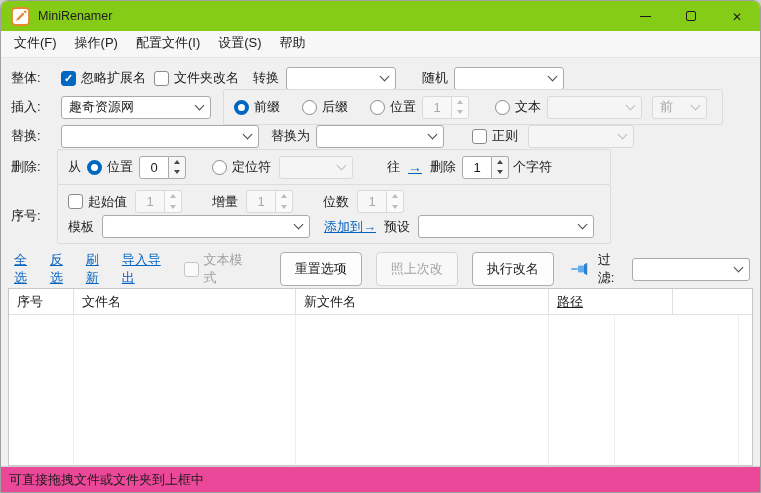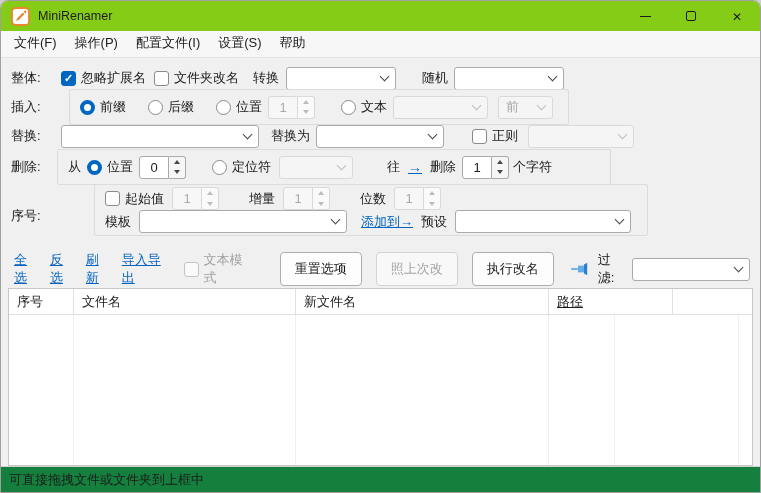--- a/index.html
+++ b/index.html
@@ -21,21 +21,21 @@
   .glyph-close::before{content:"\2715";font-size:12px;color:#1b1b1b;}
   
   .menubar{flex:0 0 27px;display:flex;background:#f7f7f7;border-bottom:1px solid #e4e4e4;padding-left:4px;}
   .menuitem{padding:3px 9px;border-radius:3px;}
   
   .panel{padding:5px 0 2px;}
   .row{display:flex;align-items:center;height:28px;margin:1px 0;padding-left:10px;}
   .row.tallrow{height:66px;align-items:flex-start;}
   .rowlabel{width:46px;flex:none;line-height:28px;}
   .gbox{border:1px solid #dcdcdc;border-radius:2px;height:36px;display:flex;align-items:center;padding:0 10px;background:transparent;}
-  .gbox.tall{height:52px;flex-direction:column;align-items:stretch;justify-content:center;padding:4px 10px;margin-left:37px;}
+  .gbox.tall{height:60px;flex-direction:column;align-items:stretch;justify-content:center;padding:4px 10px;}
   .gline{display:flex;align-items:center;height:28px;}
   
   .cbwrap,.rdwrap{display:inline-flex;align-items:center;}
   .cbx{width:15px;height:15px;border:1px solid #8a8a8a;border-radius:3px;background:#fff;margin-right:5px;
        display:inline-flex;align-items:center;justify-content:center;flex:none;}
   .cbx.checked{background:#0067c0;border-color:#0067c0;}
   .cbx.checked::after{content:"\2713";color:#fff;font-size:11px;font-weight:bold;line-height:1;}
   .cbx.disabled{border-color:#c4c4c4;background:#fafafa;}
   .rdo{width:15px;height:15px;border:1px solid #8a8a8a;border-radius:50%;background:#fff;margin-right:5px;flex:none;display:inline-block;}
   .rdo.checked{border:4.5px solid #0067c0;}
@@ -70,21 +70,21 @@
   .actionbar{display:flex;align-items:center;height:32px;padding:0 10px 0 13px;}
   
   .tablewrap{flex:1;margin:3px 7px 0;background:#fff;border:1px solid #c7c7c7;display:flex;flex-direction:column;overflow:hidden;}
   .thead{display:flex;flex:0 0 26px;border-bottom:1px solid #e0e0e0;}
   .th{display:flex;align-items:center;padding-left:8px;border-right:1px solid #e0e0e0;flex:none;}
   .tbody{flex:1;display:flex;}
   .tcol{border-right:1px solid #efefef;flex:none;}
   .w-idx{width:65px;} .w-name{width:222px;} .w-newname{width:253px;} .w-status{width:66px;} .w-path{width:124px;text-decoration:underline;}
   .filler{flex:1 !important;border-right:none !important;}
   
-  .statusbar{flex:0 0 26px;border-top:1px solid #d2d2d2;background:#15803d;display:flex;align-items:center;padding-left:8px;}
+  .statusbar{flex:0 0 26px;border-top:1px solid #d2d2d2;background:#ec4899;display:flex;align-items:center;padding-left:8px;}
   
   .pin{display:inline-flex;flex:none;}
 </style>
 </head>
 <body>
 
 <div class="app">
 
   <div class="titlebar">
     <span class="appicon">
@@ -135,20 +135,24 @@
       </span>
       <span style="margin-left:26px;">随机</span>
       <span class="combo" style="margin-left:6px;width:110px;">
         <span class="combo-val"></span>
         <span class="chev"></span>
       </span>
     </div>
 
     <div class="row">
       <span class="rowlabel">插入:</span>
+      <span class="combo" style="margin-left:4px;width:150px;">
+        <span class="combo-val">趣奇资源网</span>
+        <span class="chev"></span>
+      </span>
       <div class="gbox" style="margin-left:12px;width:500px;">
         <span class="rdwrap">
           <span class="rdo checked"></span>
           <span>前缀</span>
         </span>
         <span class="rdwrap" style="margin-left:22px;">
           <span class="rdo"></span>
           <span>后缀</span>
         </span>
         <span class="rdwrap" style="margin-left:22px;">

